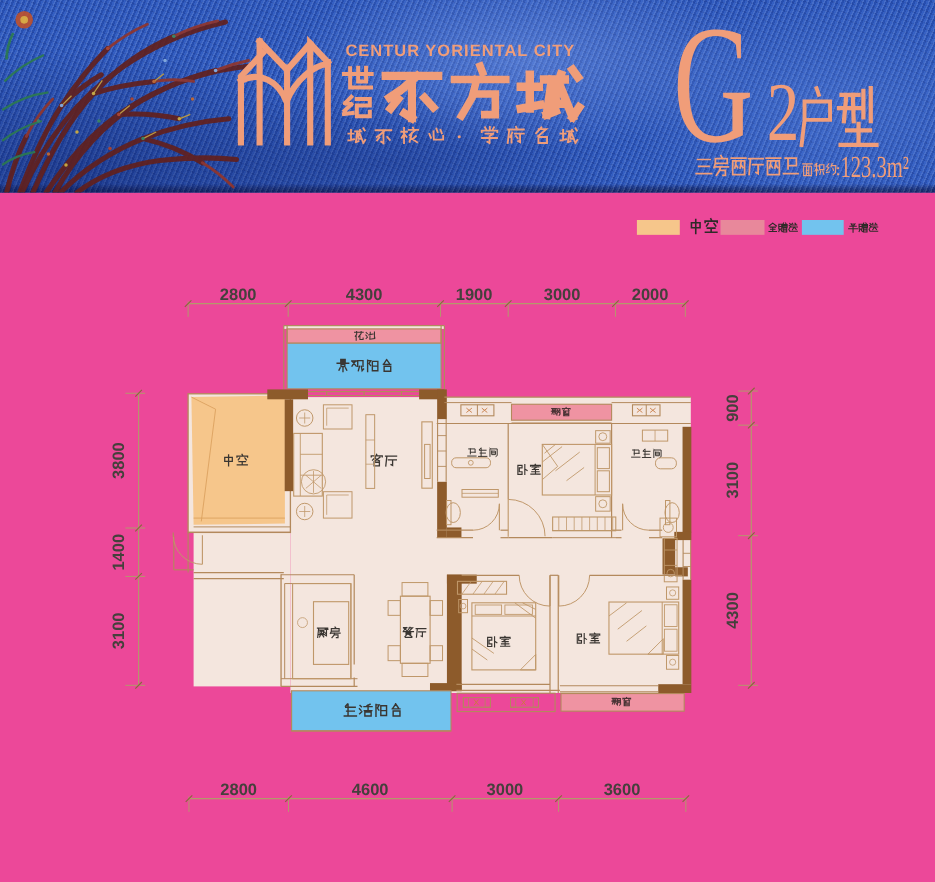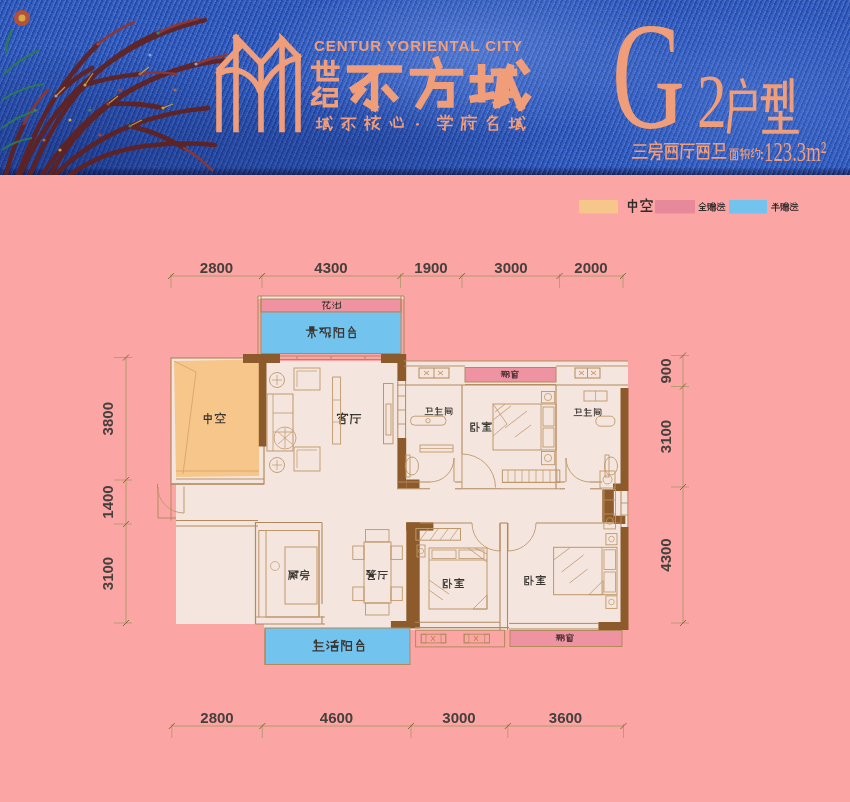--- a/index.html
+++ b/index.html
@@ -1,15 +1,15 @@
 <!DOCTYPE html>
 <html><head><meta charset="utf-8">
 <style>
 html,body{margin:0;padding:0;}
-.page{position:relative;width:850px;height:802px;background:#fca5a5;overflow:hidden;font-family:"Liberation Sans",sans-serif;}
+.page{position:relative;width:850px;height:802px;background:#ec4899;overflow:hidden;font-family:"Liberation Sans",sans-serif;}
 .header{position:absolute;left:0;top:0;width:850px;height:175px;
 background-color:#2854ba;
 background-image:
  radial-gradient(ellipse 300px 120px at 56% 30%, rgba(140,172,242,.38), rgba(140,172,242,0) 70%),
  radial-gradient(ellipse 260px 140px at 88% 55%, rgba(100,140,225,.34), rgba(100,140,225,0) 70%),
  radial-gradient(ellipse 380px 150px at 8% 90%, rgba(10,24,88,.45), rgba(10,24,88,0) 75%),
  radial-gradient(ellipse 300px 100px at 42% 85%, rgba(16,32,100,.3), rgba(16,32,100,0) 70%),
  repeating-linear-gradient(113deg, rgba(205,220,252,.17) 0 1.2px, rgba(22,42,118,.20) 1.2px 3px, rgba(110,145,228,.13) 3px 4.6px),
  repeating-linear-gradient(23deg, rgba(12,24,82,.14) 0 1px, rgba(255,255,255,0) 1px 5px),
  linear-gradient(to bottom, #2b57bd 0 167px, #1a337d 171px, #0f2057 175px);

